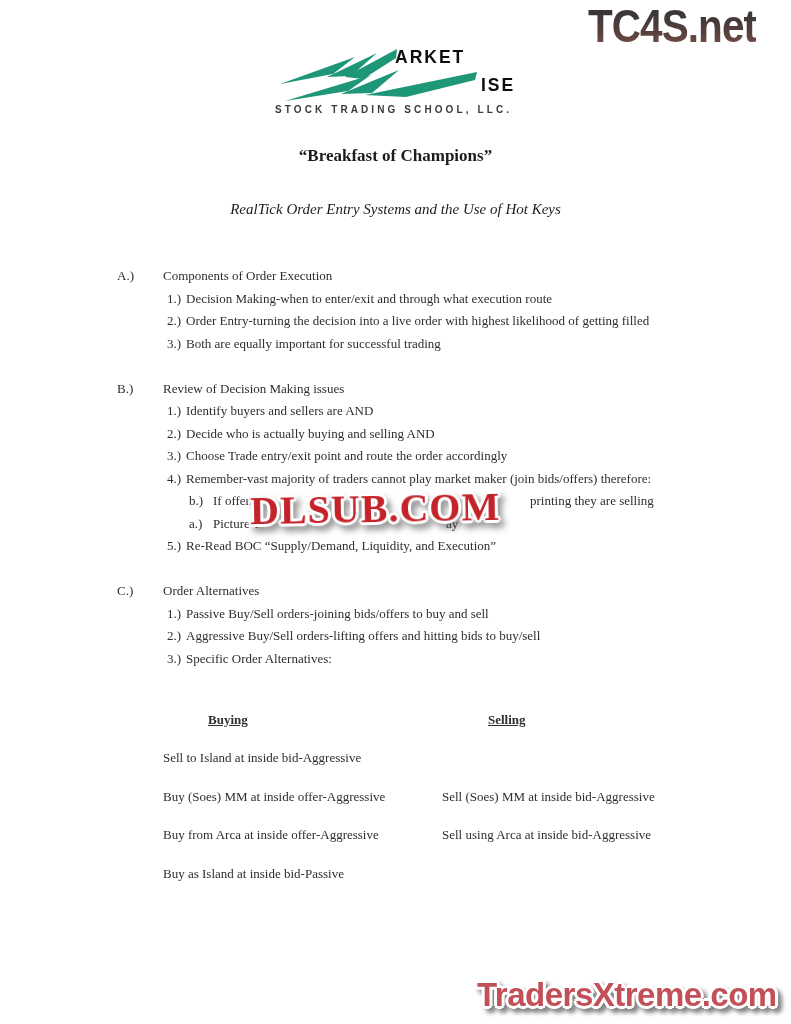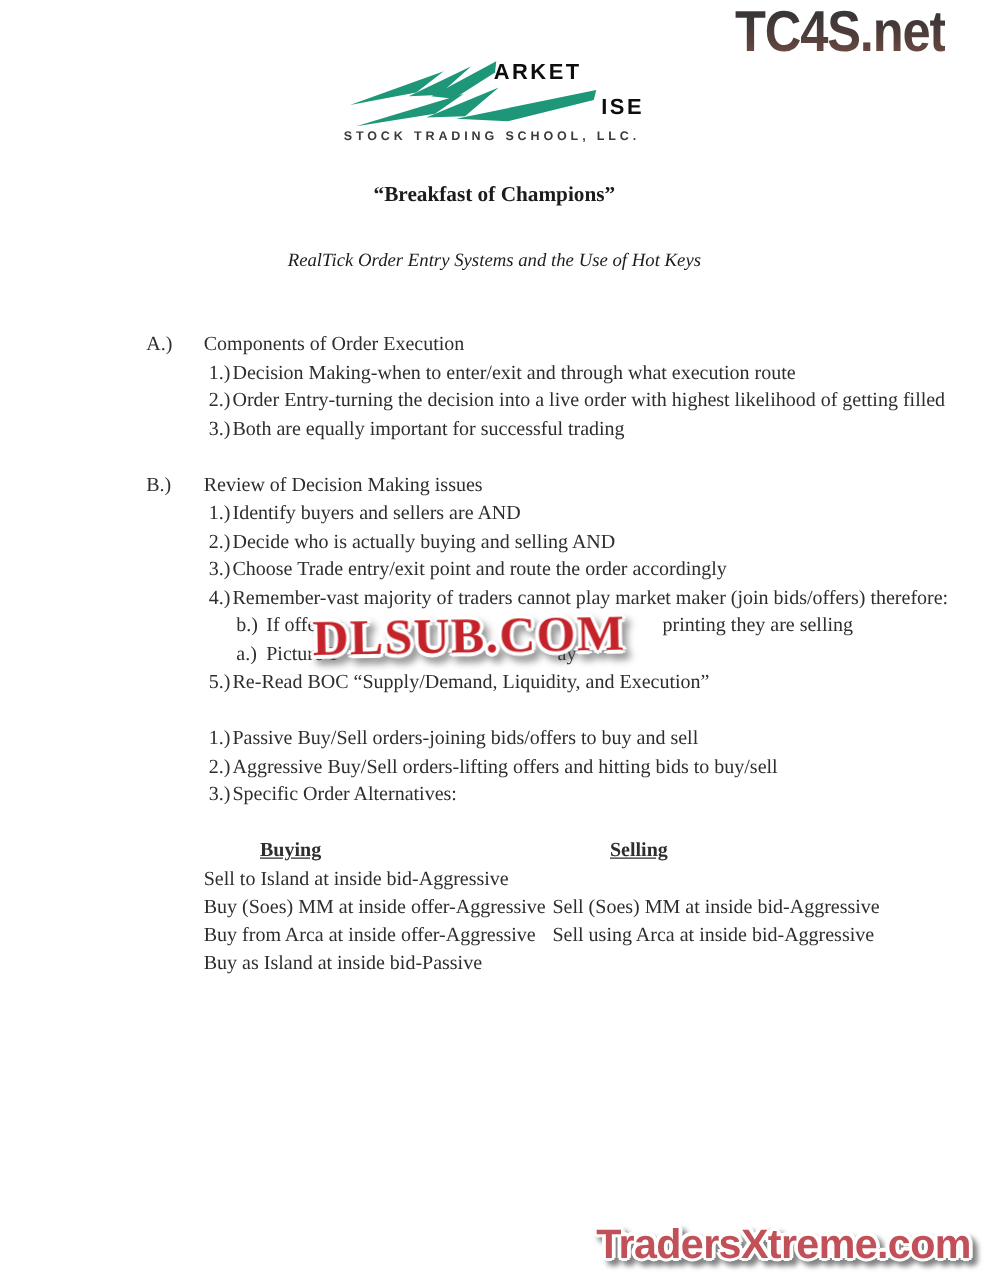--- a/index.html
+++ b/index.html
@@ -38,32 +38,32 @@
   #title{
     position:absolute;top:146px;left:0;width:791px;text-align:center;
     font-weight:bold;font-size:17px;color:#1c1c1c;
   }
   #subtitle{
     position:absolute;top:201px;left:0;width:791px;text-align:center;
     font-weight:normal;font-style:italic;font-size:15px;color:#1c1c1c;
   }
 
   
-  #doc{position:absolute;left:117px;top:265px;width:640px;font-size:16px;}
+  #doc{position:absolute;left:117px;top:265px;width:640px;font-size:13px;}
   .ln{height:22.5px;line-height:22.5px;white-space:nowrap;}
   .gap{height:22.5px;}
   .sec-letter{display:inline-block;width:46px;}
   .item{padding-left:50px;}
   .item .num{display:inline-block;width:19px;}
   .sub{padding-left:72px;position:relative;}
   .sub .num{display:inline-block;width:24px;}
   .frag{position:absolute;top:0;}
 
   
-  .trow{display:flex;padding-left:46px;}
+  .trow{display:flex;padding-left:46px;margin-top:16px;}
   .c1{width:279px;}
   .c2{flex:1;}
   .thdr{font-weight:bold;text-decoration:underline;}
   .th1{display:inline-block;margin-left:45px;}
   .th2{display:inline-block;margin-left:46px;}
 
   
   #dlsub{
     position:absolute;left:250px;top:485px;z-index:5;
     font-family:"Liberation Serif", serif;font-weight:900;
@@ -151,20 +151,23 @@
   <div class="ln sub">
     <span class="num">a.)</span><span>Picture T</span>
     <span class="frag" style="left:329px">ay</span>
   </div>
   <div class="ln item">
     <span class="num">5.)</span><span>Re-Read BOC “Supply/Demand, Liquidity, and Execution”</span>
   </div>
 
   <div class="gap"></div>
 
+  <div class="ln">
+    <span class="sec-letter">C.)</span><span>Order Alternatives</span>
+  </div>
   <div class="ln item">
     <span class="num">1.)</span><span>Passive Buy/Sell orders-joining bids/offers to buy and sell</span>
   </div>
   <div class="ln item">
     <span class="num">2.)</span><span>Aggressive Buy/Sell orders-lifting offers and hitting bids to buy/sell</span>
   </div>
   <div class="ln item">
     <span class="num">3.)</span><span>Specific Order Alternatives:</span>
   </div>
 

